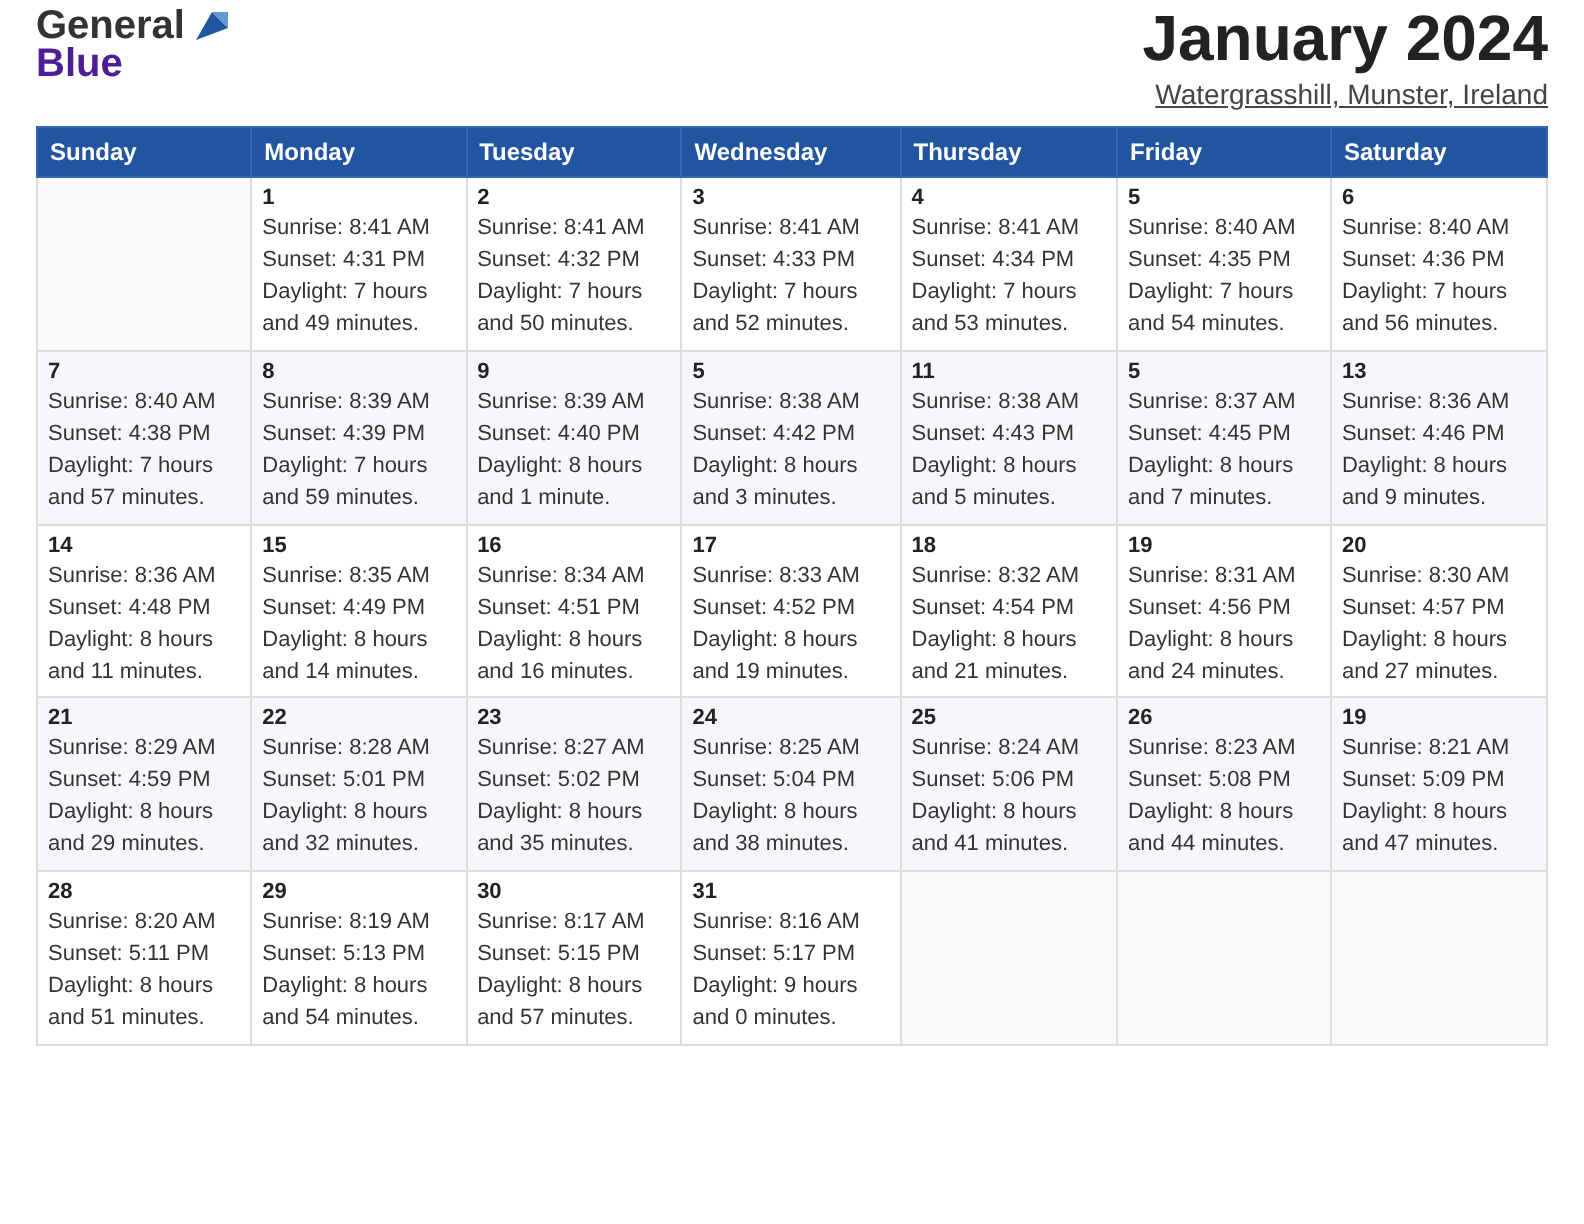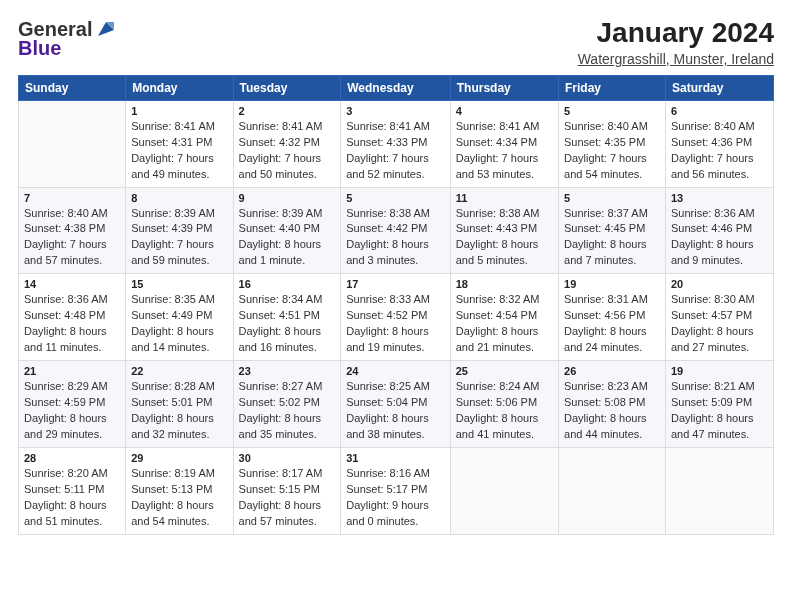--- a/index.html
+++ b/index.html
@@ -6,38 +6,38 @@
     body {
       font-family: Arial, sans-serif;
       background: #fff;
       width: 792px;
       height: 612px;
       overflow: hidden;
     }
     .page {
       width: 792px;
       min-height: 612px;
-      padding: 18px 18px 10px 18px;
+      padding: 2px 18px 10px 18px;
       background: #fff;
     }
     .header {
       display: flex;
       justify-content: space-between;
       align-items: flex-start;
       margin-bottom: 8px;
     }
     .logo {
       display: flex;
       align-items: center;
     }
     .title-block {
       text-align: right;
     }
     .month-title {
-      font-size: 28px;
+      font-size: 32px;
       font-weight: bold;
       color: #222;
       line-height: 1.1;
     }
     .location {
       font-size: 14px;
       color: #444;
       margin-top: 2px;
       text-decoration: underline;
     }

